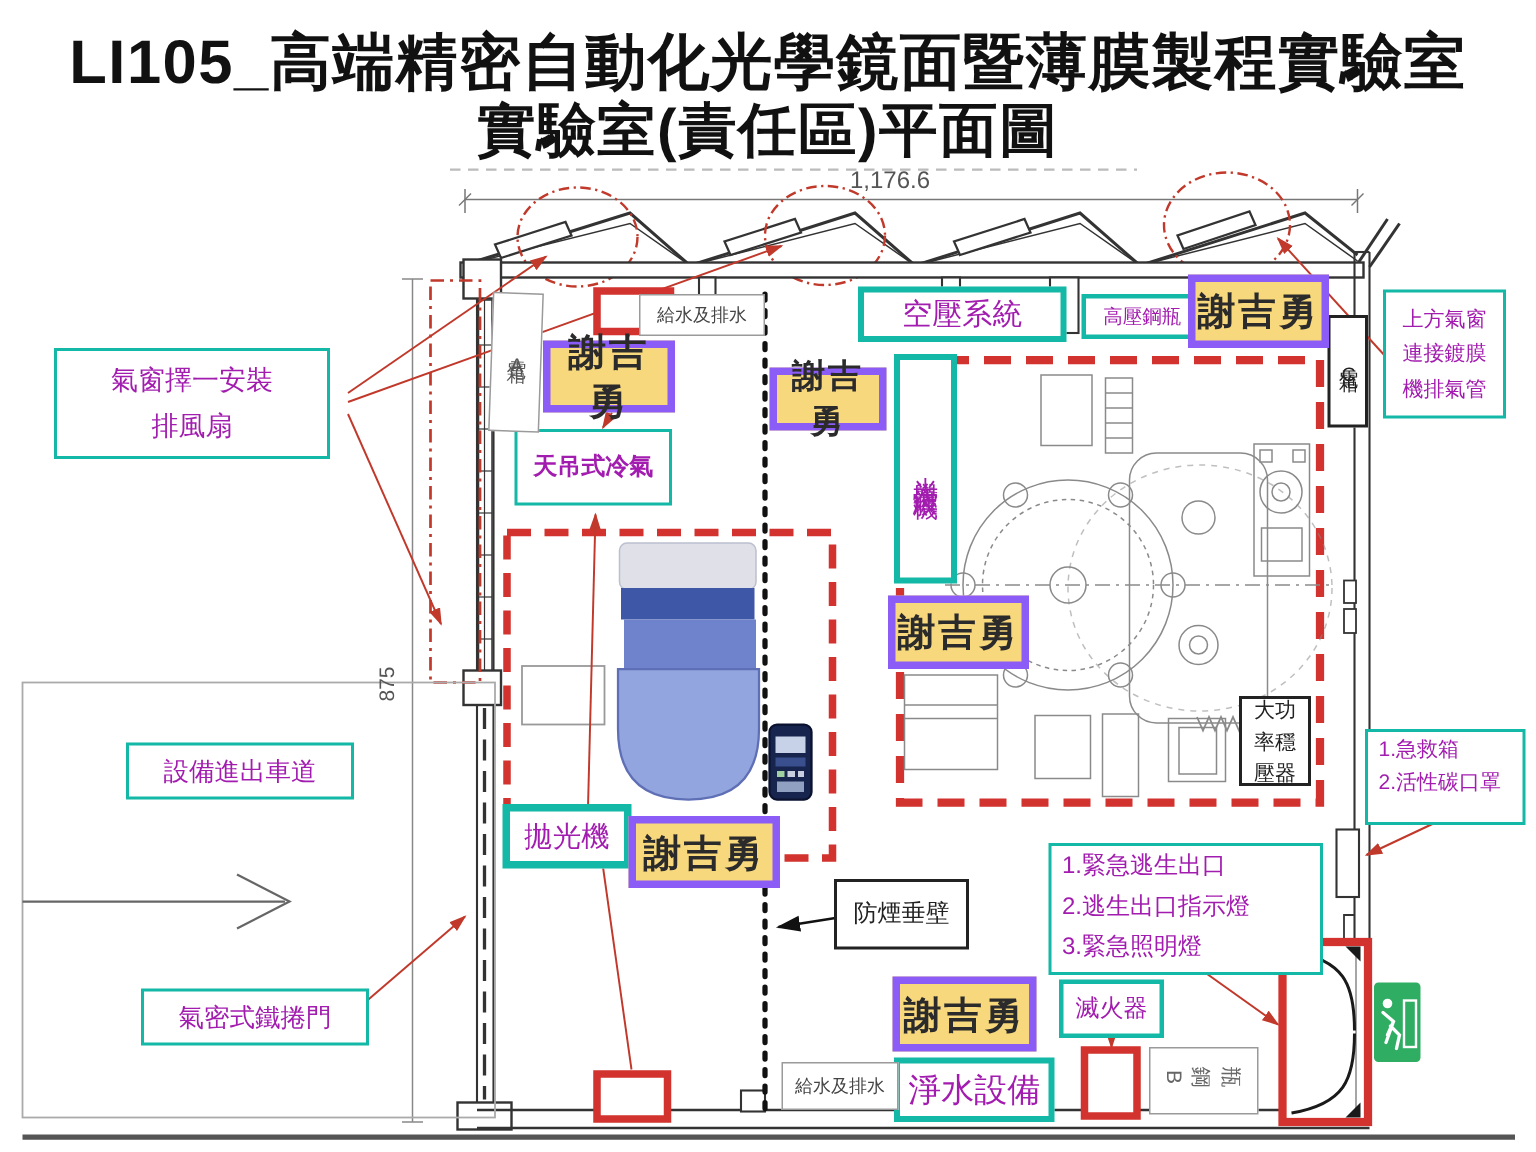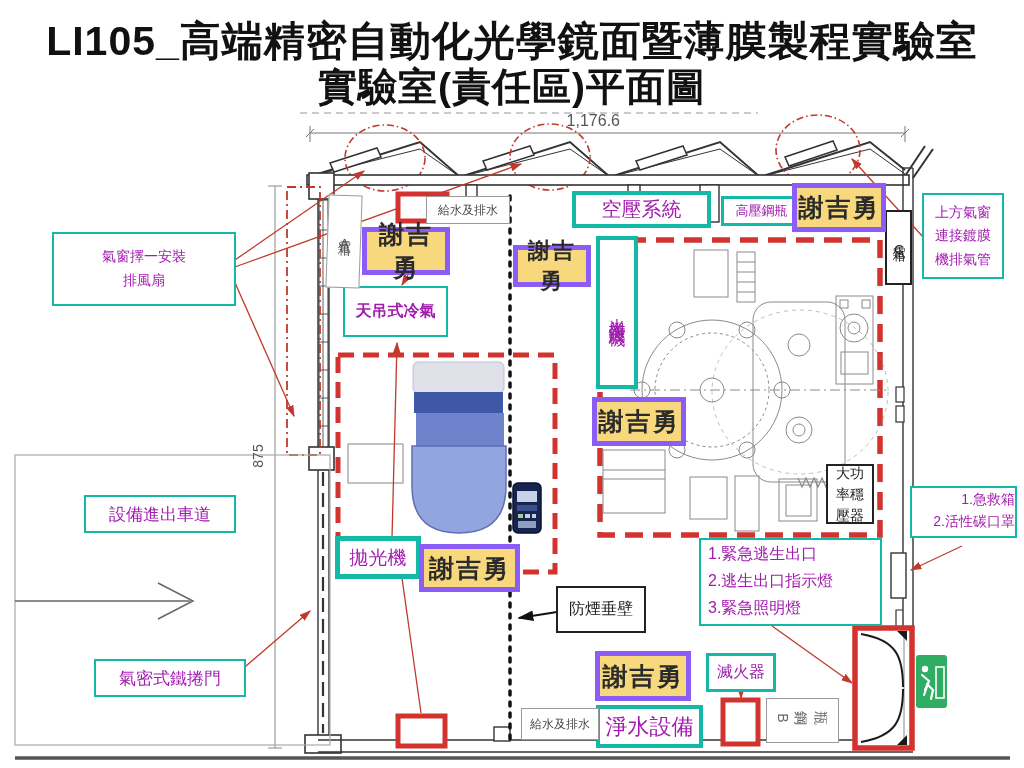--- a/index.html
+++ b/index.html
@@ -226,21 +226,21 @@
       <rect x="916" y="655" width="31" height="53" rx="3" fill="#2fad63"></rect>
       <rect x="936" y="667" width="8" height="31" fill="none" stroke="#fff" stroke-width="1.6"></rect>
       <circle cx="925" cy="669" r="3.2" fill="#fff"></circle>
       <path d="M922,675 L929,681 L925,690 M929,681 L924,695 M927,684 L933,690 L931,699" stroke="#fff" stroke-width="2.2" fill="none" stroke-linecap="round"></path>
     </g>
   </svg>
 
   <div class="abs dim" style="left:520px;top:112px;width:100px;text-align:right;font-size:16px;">1,176.6</div>
   <div class="abs dim" style="left:246px;top:448px;font-size:14px;transform:rotate(-90deg);">875</div>
 
-  <div class="abs lbl red-lbl" style="left:52px;top:232px;width:184px;height:74px;font-size:14px;line-height:1.7;flex-direction:column;">
+  <div class="abs lbl red-lbl" style="left:36px;top:232px;width:184px;height:74px;font-size:18px;line-height:1.7;flex-direction:column;">
     <span>氣窗擇一安裝</span>
     <span>排風扇</span>
   </div>
 
   <div class="abs lbl red-lbl" style="left:84px;top:495px;width:152px;height:38px;font-size:17px;">設備進出車道</div>
 
   <div class="abs lbl red-lbl" style="left:94px;top:659px;width:152px;height:38px;font-size:17px;">氣密式鐵捲門</div>
 
   <div class="abs lbl red-lbl" style="left:572px;top:191px;width:139px;height:37px;font-size:20px;border-width:4px;">空壓系統</div>
 
@@ -249,26 +249,26 @@
   <div class="abs lbl red-lbl vtext" style="left:596px;top:236px;width:42px;height:153px;font-size:17px;border-width:4px;">光學鍍膜機</div>
 
   <div class="abs lbl red-lbl" style="left:335px;top:536px;width:86px;height:43px;font-size:19px;border-width:5px;">拋光機</div>
 
   <div class="abs lbl red-lbl" style="left:922px;top:193px;width:82px;height:86px;font-size:14px;line-height:1.65;flex-direction:column;">
     <span>上方氣窗</span>
     <span>連接鍍膜</span>
     <span>機排氣管</span>
   </div>
 
-  <div class="abs lbl red-lbl left-align" style="left:910px;top:486px;width:107px;height:52px;font-size:14px;line-height:1.6;flex-direction:column;align-items:flex-end;">
+  <div class="abs lbl red-lbl left-align" style="left:910px;top:486px;width:107px;height:64px;font-size:14px;line-height:1.6;flex-direction:column;align-items:flex-start;">
     <span>1.急救箱</span>
     <span>2.活性碳口罩</span>
   </div>
 
-  <div class="abs lbl red-lbl left-align" style="left:699px;top:538px;width:183px;height:88px;font-size:16px;line-height:1.7;flex-direction:column;align-items:flex-start;border-width:2.5px;">
+  <div class="abs lbl red-lbl left-align" style="left:699px;top:562px;width:183px;height:88px;font-size:16px;line-height:1.7;flex-direction:column;align-items:flex-start;border-width:2.5px;">
     <span>1.緊急逃生出口</span>
     <span>2.逃生出口指示燈</span>
     <span>3.緊急照明燈</span>
   </div>
 
   <div class="abs lbl red-lbl" style="left:706px;top:653px;width:70px;height:39px;font-size:16px;border-width:3px;">滅火器</div>
 
   <div class="abs lbl red-lbl" style="left:596px;top:705px;width:107px;height:43px;font-size:22px;border-width:4px;">淨水設備</div>
 
   <div class="abs lbl red-lbl" style="left:343px;top:286px;width:105px;height:51px;font-size:16px;border-width:2.5px;font-weight:bold;">天吊式冷氣</div>

